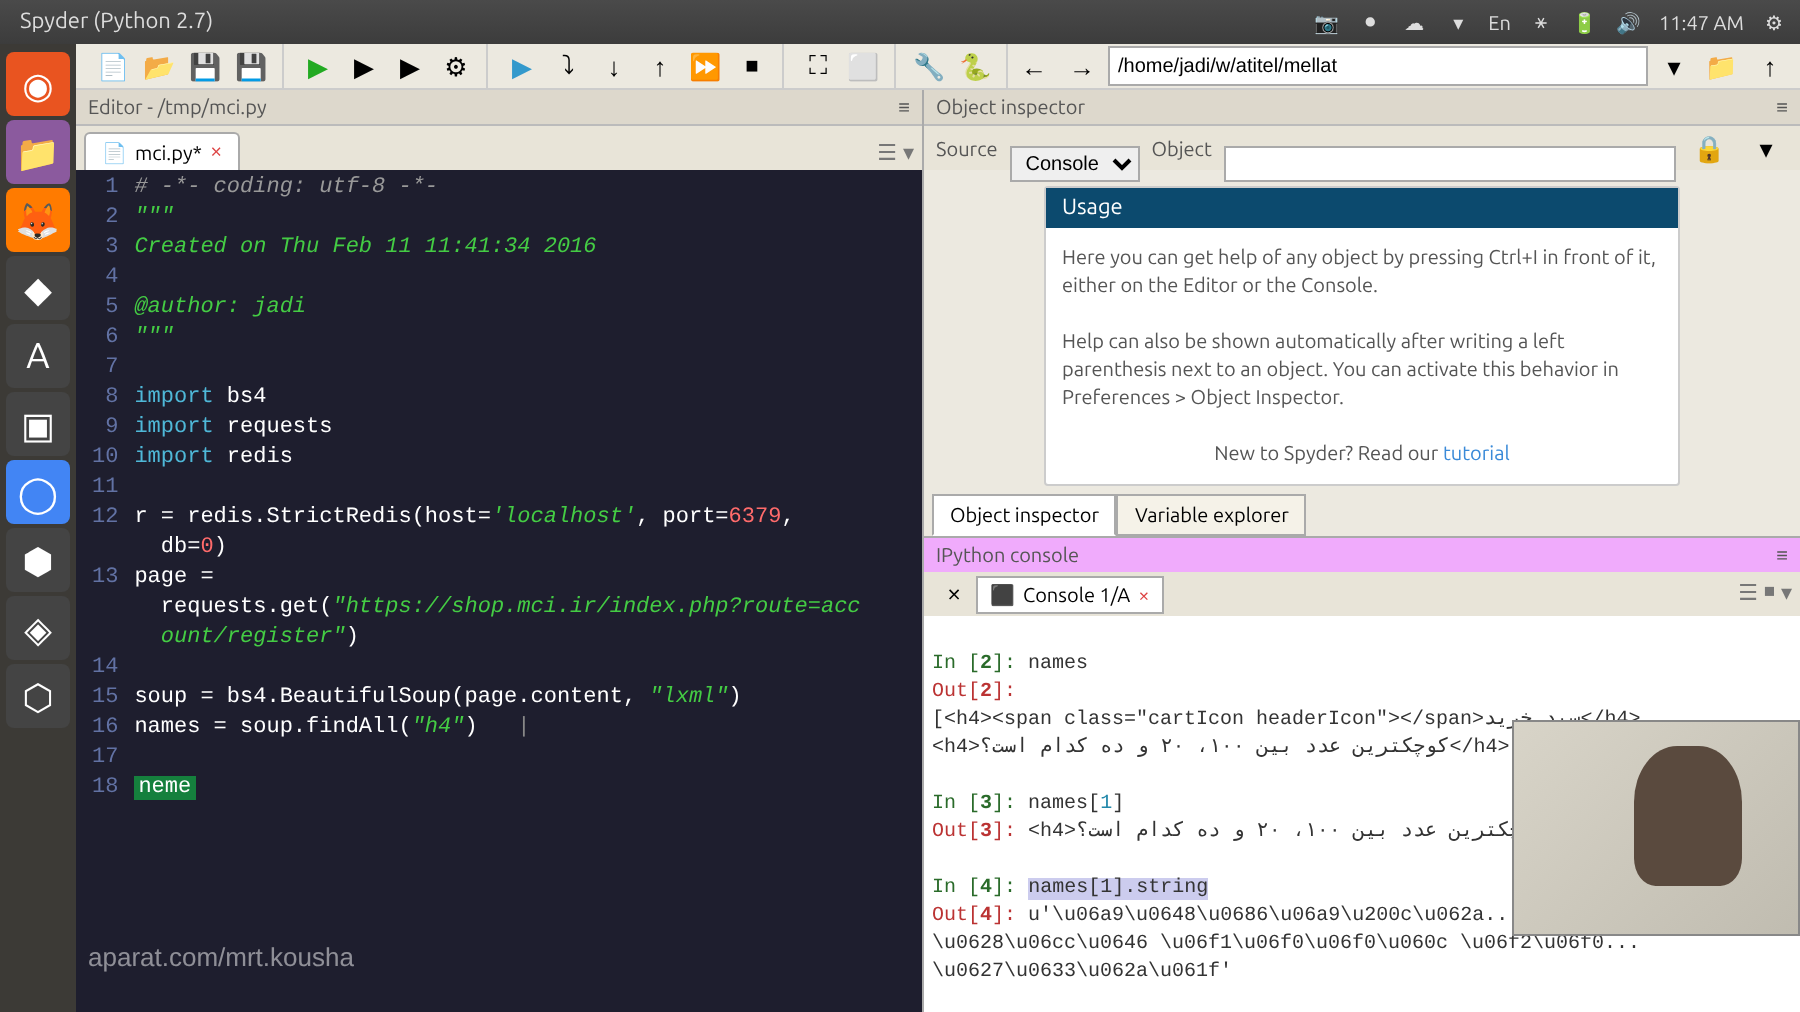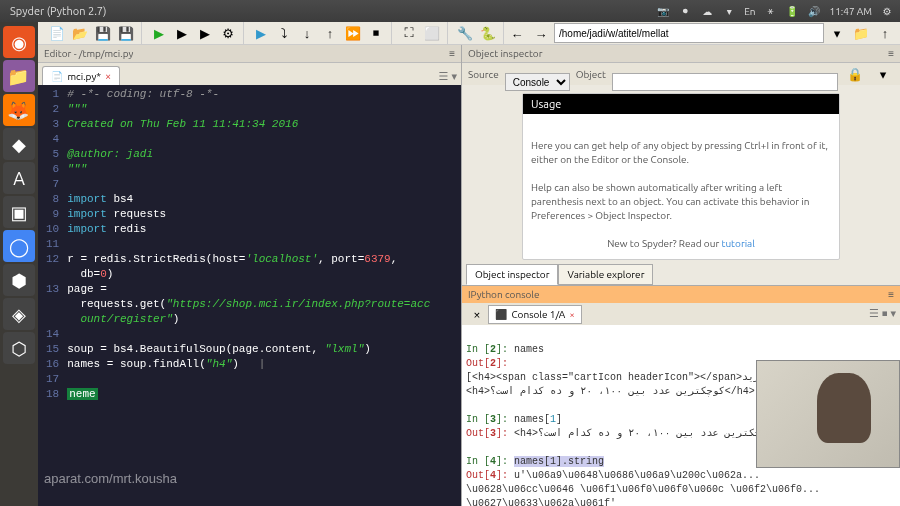--- a/index.html
+++ b/index.html
@@ -45,29 +45,29 @@
     .c-keyword { color: #4fb8d8; }
     .c-number { color: #ff6b6b; }
     
     .right-panel { flex: 1; display: flex; flex-direction: column; }
     .obj-toolbar { height: 22px; background: #e8e4d8; display: flex; align-items: center; padding: 0 6px; gap: 6px; font-size: 10px; }
     .obj-toolbar label { color: #555; text-align: center; }
     .obj-toolbar select, .obj-toolbar input { height: 18px; border: 1px solid #aaa; font-size: 10px; padding: 0 3px; margin-top: 16px; }
     .obj-toolbar input { flex: 1; }
     
     .usage-box { margin: 8px 60px 4px 60px; border: 1px solid #ccc; background: #fff; border-radius: 2px; }
-    .usage-title { background: #000000; color: #fff; padding: 4px 8px; font-size: 11px; }
-    .usage-body { padding: 8px; font-size: 10px; color: #555; line-height: 1.4; margin-top: 17px; }
+    .usage-title { background: #0c4a6e; color: #fff; padding: 4px 8px; font-size: 11px; }
+    .usage-body { padding: 8px; font-size: 10px; color: #555; line-height: 1.4; }
     .usage-body a { color: #3a8ad8; }
     
     .middle-tabs { display: flex; padding: 0 4px; gap: 0; }
     .middle-tabs .mtab { padding: 4px 8px; border: 1px solid #aaa; background: #f5f2e8; font-size: 10px; cursor: pointer; }
     .middle-tabs .mtab.active { background: #fff; border-bottom-color: #fff; }
     
-    .ipython-header { height: 18px; background: #fdba74; padding: 0 6px; display: flex; align-items: center; font-size: 10px; color: #555; border-top: 1px solid #aaa; }
+    .ipython-header { height: 18px; background: #f0abfc; padding: 0 6px; display: flex; align-items: center; font-size: 10px; color: #555; border-top: 1px solid #aaa; }
     .console-tabs { height: 22px; background: #e8e4d8; display: flex; align-items: center; padding: 0 4px; }
     .console-tab { padding: 3px 6px; background: #fff; border: 1px solid #aaa; font-size: 10px; display: flex; align-items: center; gap: 4px; }
     .console { flex: 1; background: #fff; font-family: "Courier New", monospace; font-size: 10px; padding: 4px; overflow: hidden; line-height: 1.4; color: #333; }
     .console .in-prompt { color: #2a6b2a; }
     .console .out-prompt { color: #b33; }
     .console .num { color: #2a6b2a; font-weight: bold; }
     
     .webcam { position: absolute; right: 0; bottom: 38px; width: 144px; height: 108px; background: linear-gradient(135deg, #d8d4c8, #c0bcb0); border: 1px solid #888; }
     .webcam::after { content: ""; position: absolute; right: 28px; top: 12px; width: 54px; height: 70px; background: #5a4a3e; border-radius: 40% 40% 20% 20%; }
     

